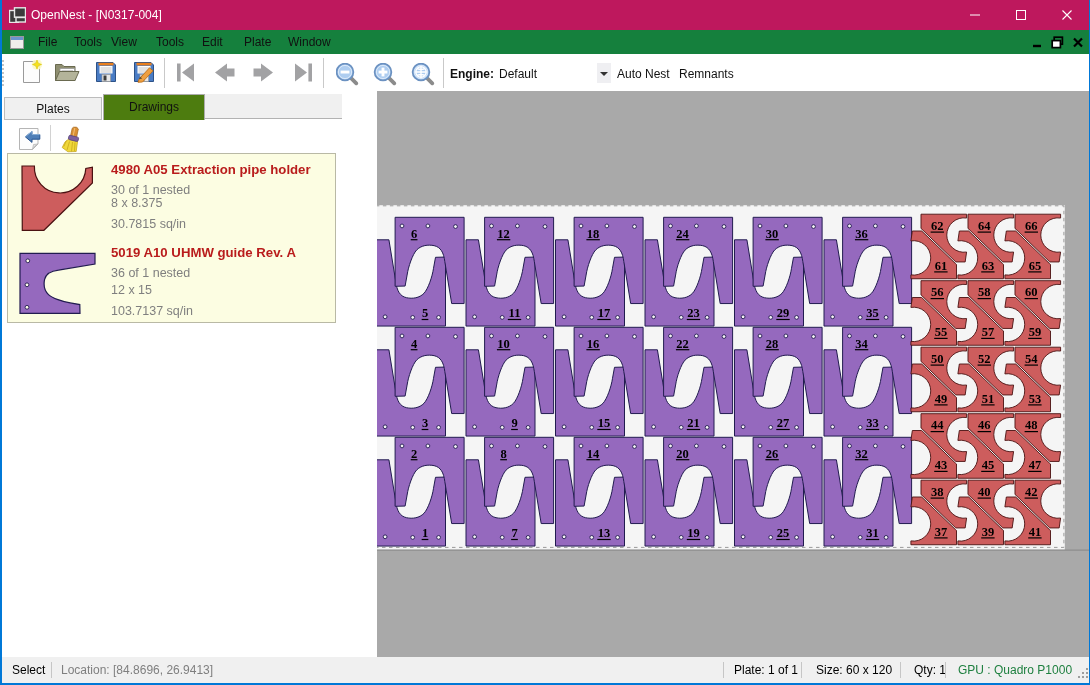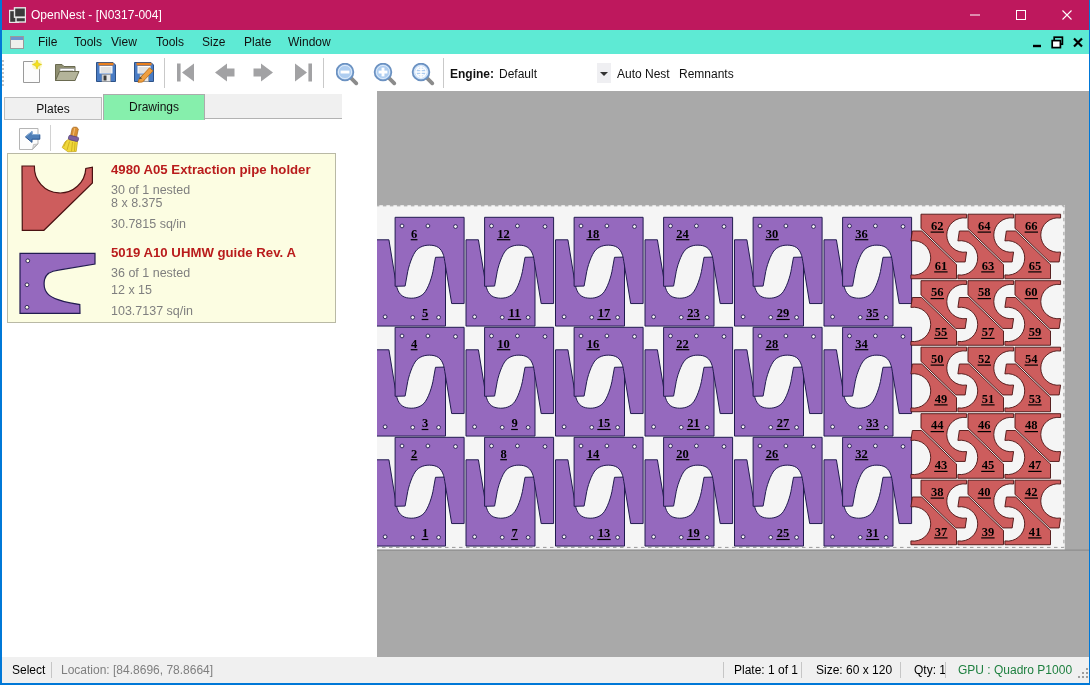--- a/index.html
+++ b/index.html
@@ -1,31 +1,31 @@
 <!DOCTYPE html>
 <html><head><meta charset="utf-8">
 <style>
 *{margin:0;padding:0;box-sizing:border-box}
 html,body{width:1090px;height:685px;overflow:hidden}
 body{font-family:"Liberation Sans",sans-serif;position:relative;background:#fff}
 .abs{position:absolute}
 #titlebar{left:0;top:0;width:1090px;height:44px;background:#be185d;color:#fff}
 #titlebar .title{position:absolute;left:31px;top:8px;font-size:12px}
 .capbtn{position:absolute;top:0;width:46px;height:30px}
-#menubar{left:0;top:30px;width:1090px;height:24px;background:#5eead4;box-shadow:0 1px 0 #e4e4e4}
+#menubar{left:0;top:30px;width:1090px;height:24px;background:#15803d;box-shadow:0 1px 0 #e4e4e4}
 .menuitem{position:absolute;top:5px;font-size:12px;color:#111}
 #toolbar{left:0;top:54px;width:1090px;height:37px;background:#fff}
 .tsep{position:absolute;top:4px;height:30px;width:1px;background:#c9c9c9}
 #content{left:0;top:91px;width:1090px;height:566px;background:#fff}
 #leftpanel{position:absolute;left:1px;top:0;width:376px;height:566px;background:#fff}
 #scrollstrip{position:absolute;left:341px;top:0;width:8px;height:566px;background:#f1f1f1}
 #canvas{position:absolute;left:349px;top:0;width:740px;height:566px;background:#a9a9a9;overflow:hidden}
 .tab{position:absolute;font-size:12px;color:#111;text-align:center}
 #tab-plates{left:3px;top:5.5px;width:98px;height:23px;line-height:22px;background:#f0f0f0;border:1px solid #bcbcbc}
-#tab-drawings{left:102px;top:3px;width:102px;height:26px;line-height:24px;background:#86efac;border:1px solid #acacac;border-bottom:none;z-index:2}
+#tab-drawings{left:102px;top:3px;width:102px;height:26px;line-height:24px;background:#4d7c0f;border:1px solid #acacac;border-bottom:none;z-index:2}
 #tabfill{position:absolute;left:204px;top:3.2px;width:137px;height:25.3px;background:#f0f0f0;border-bottom:1px solid #b2b2b2}
 #ptoolbar{position:absolute;left:0;top:29px;width:340px;height:33px;background:#fff}
 #list{position:absolute;left:6px;top:62px;width:329px;height:170px;background:#fcfde2;border:1px solid #b9b9a5}
 .ltitle{position:absolute;left:103px;font-size:13.2px;font-weight:bold;color:#b91c1c;white-space:nowrap}
 .lgray{position:absolute;left:103px;font-size:12.5px;color:#7f7f7f;white-space:nowrap}
 #statusbar{left:0;top:657px;width:1090px;height:26px;background:#f0f0f0;border-left:1px solid #0078d7;font-size:12px}
 .ssep{position:absolute;top:5px;height:16px;width:1px;background:#c6c6c6}
 .stext{position:absolute;top:6px;font-size:12px;white-space:nowrap}
 #winborder{left:0;top:0;width:1090px;height:685px;border-left:2px solid #0078d7;border-right:1px solid #0078d7;border-bottom:2px solid #0078d7;pointer-events:none;z-index:50}
 </style></head>
@@ -58,21 +58,21 @@
 
 <div class="abs" id="menubar">
   <svg class="abs" style="left:10px;top:6px" width="14" height="13" viewBox="0 0 14 13">
     <rect x="0.5" y="0.5" width="13" height="12" fill="#f0efec" stroke="#9a9a9a" stroke-width="1"></rect>
     <rect x="1" y="1" width="12" height="3" fill="#6d94ce"></rect>
   </svg>
   <span class="menuitem" style="left:38px">File</span>
   <span class="menuitem" style="left:74px">Tools</span>
   <span class="menuitem" style="left:111px">View</span>
   <span class="menuitem" style="left:156px">Tools</span>
-  <span class="menuitem" style="left:202px">Size</span>
+  <span class="menuitem" style="left:202px">Edit</span>
   <span class="menuitem" style="left:244px">Plate</span>
   <span class="menuitem" style="left:288px">Window</span>
   <svg class="abs" style="left:1032px;top:9px" width="12" height="9">
       <line x1="1" y1="7" x2="9" y2="7" stroke="#000" stroke-width="2.4"></line>
     </svg>
   <svg class="abs" style="left:1051px;top:6px" width="14" height="13">
     <rect x="3.2" y="1.2" width="8.2" height="7" fill="none" stroke="#000" stroke-width="1.7"></rect>
     <rect x="1.2" y="4.6" width="8.2" height="7" fill="#fff" stroke="#000" stroke-width="1.7"></rect>
   </svg>
   <svg class="abs" style="left:1072px;top:7px" width="12" height="11">
@@ -664,21 +664,21 @@
       <div class="lgray" style="top:112.4px">36 of 1 nested</div>
       <div class="lgray" style="top:128.6px">12 x 15</div>
       <div class="lgray" style="top:149.8px">103.7137 sq/in</div>
     </div>
   </div>
 </div>
 
 <div class="abs" id="statusbar">
   <span class="stext" style="left:11px;color:#000">Select</span>
   <div class="ssep" style="left:50px"></div>
-  <span class="stext" style="left:60px;color:#7f7f7f">Location: [84.8696, 78.8664]</span>
+  <span class="stext" style="left:60px;color:#7f7f7f">Location: [84.8696, 26.9413]</span>
   <div class="ssep" style="left:722px"></div>
   <span class="stext" style="left:733px;color:#000">Plate: 1 of 1</span>
   <div class="ssep" style="left:800px"></div>
   <span class="stext" style="left:815px;color:#000000">Size: 60 x 120</span>
   <div class="ssep" style="left:899px"></div>
   <span class="stext" style="left:913px;color:#000">Qty: 1</span>
   <div class="ssep" style="left:944px"></div>
   <span class="stext" style="left:957px;color:#1f8040">GPU : Quadro P1000</span>
   <svg class="abs" style="left:1076px;top:10px" width="13" height="13">
     <g fill="#9d9d9d">

